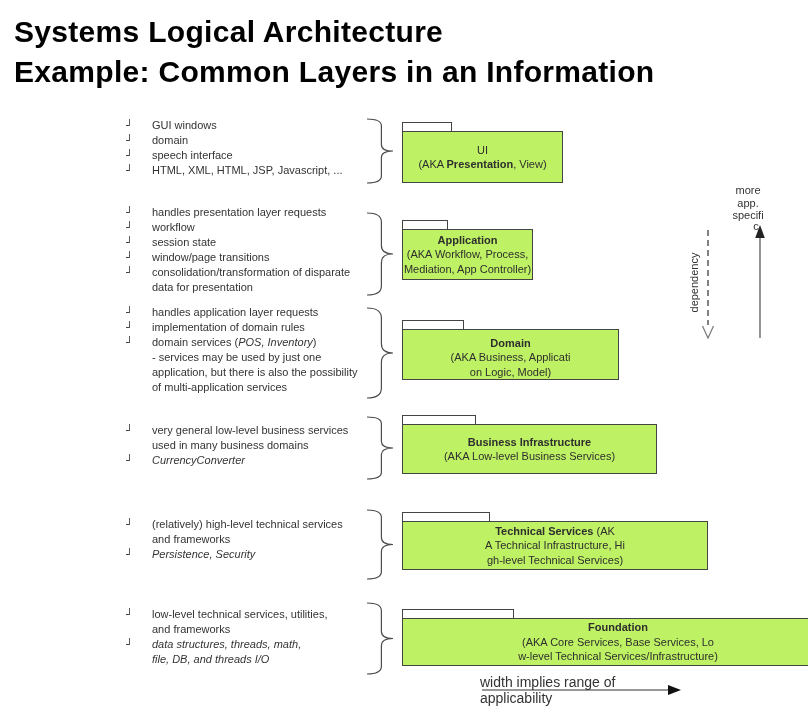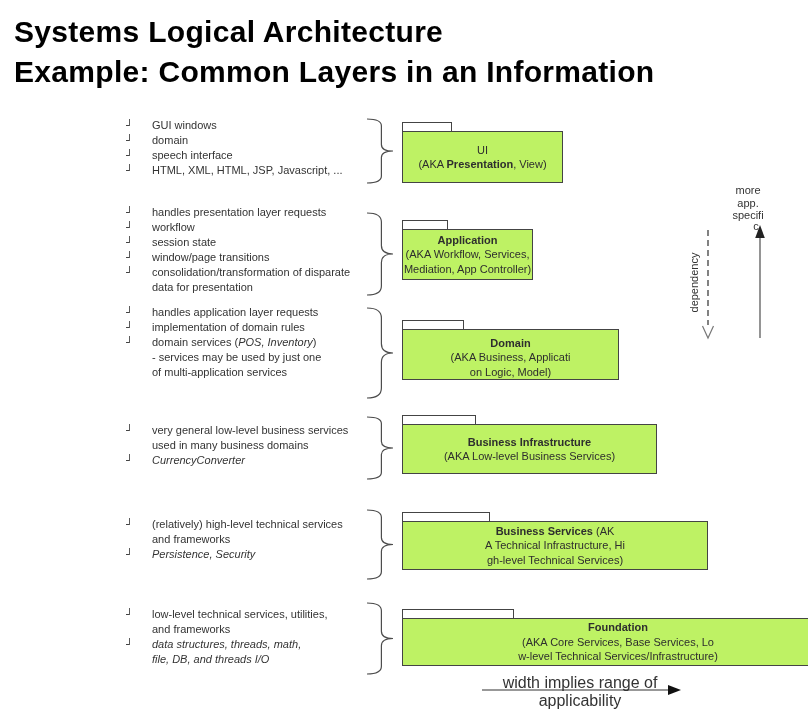--- a/index.html
+++ b/index.html
@@ -32,22 +32,22 @@
   }
   
   .side-label{position:absolute;left:718px;top:184px;width:60px;text-align:center;
     font-size:11px;line-height:12.5px;color:#333;}
   .side-label-c{position:absolute;left:748px;top:220px;width:16px;text-align:center;
     font-size:11px;color:#333;}
   .dep-label{position:absolute;left:639px;top:276px;width:110px;height:13px;text-align:center;
     font-size:11px;color:#333;transform:rotate(-90deg);}
   .abs-svg{position:absolute;overflow:visible;}
   
-  .footer-label{position:absolute;left:480px;top:674px;width:200px;text-align:center;
-    font-size:16px;color:#333;}
+  .footer-label{position:absolute;left:480px;top:674px;width:200px;
+    font-size:14px;color:#333;}
 </style>
 </head>
 <body>
 
 <div id="stage">
 
   <div class="title">
     <div>Systems Logical Architecture</div>
     <div>Example: Common Layers in an Information</div>
   </div>
@@ -107,40 +107,44 @@
           <span class="bullet-text"><span>data for presentation</span></span>
         </div>
       </div>
       <svg width="28" height="84" class="brace" style="top: 212px;">
         <path d="M1,1 Q 15.400000000000002,1 15.400000000000002,10.08 L 15.400000000000002,33.6 Q 15.400000000000002,42 27,42 Q 15.400000000000002,42 15.400000000000002,50.4 L 15.400000000000002,73.92 Q 15.400000000000002,83 1,83"></path>
       </svg>
       <div class="pkg" style="top: 220px; width: 131px;">
         <div class="pkg-tab" style="width: 44px;"></div>
         <div class="pkg-body" style="height: 49px;">
           <div class="pkg-line"><span class="bd ">Application</span></div>
-          <div class="pkg-line"><span>(AKA Workflow, Services,</span></div>
+          <div class="pkg-line"><span>(AKA Workflow, Process,</span></div>
           <div class="pkg-line"><span>Mediation, App Controller)</span></div>
         </div>
       </div>
       <div class="bullets" style="top: 305px;">
         <div class="bullet-row">
           <span class="bullet-glyph">┘</span>
           <span class="bullet-text"><span>handles application layer requests</span></span>
         </div>
         <div class="bullet-row">
           <span class="bullet-glyph">┘</span>
           <span class="bullet-text"><span>implementation of domain rules</span></span>
         </div>
         <div class="bullet-row">
           <span class="bullet-glyph">┘</span>
           <span class="bullet-text"><span>domain services (</span><span class="it">POS, Inventory</span><span>)</span></span>
         </div>
         <div class="bullet-row">
           <span class="bullet-glyph"></span>
           <span class="bullet-text"><span>- services may be used by just one</span></span>
+        </div>
+        <div class="bullet-row">
+          <span class="bullet-glyph"></span>
+          <span class="bullet-text"><span>application, but there is also the possibility</span></span>
         </div>
         <div class="bullet-row">
           <span class="bullet-glyph"></span>
           <span class="bullet-text"><span>of multi-application services</span></span>
         </div>
       </div>
       <svg width="28" height="92" class="brace" style="top: 307px;">
         <path d="M1,1 Q 15.400000000000002,1 15.400000000000002,11.04 L 15.400000000000002,36.800000000000004 Q 15.400000000000002,46 27,46 Q 15.400000000000002,46 15.400000000000002,55.199999999999996 L 15.400000000000002,80.96 Q 15.400000000000002,91 1,91"></path>
       </svg>
       <div class="pkg" style="top: 320px; width: 217px;">
@@ -188,21 +192,21 @@
           <span class="bullet-glyph">┘</span>
           <span class="bullet-text"><span class="it">Persistence, Security</span></span>
         </div>
       </div>
       <svg width="28" height="71" class="brace" style="top: 509px;">
         <path d="M1,1 Q 15.400000000000002,1 15.400000000000002,8.52 L 15.400000000000002,28.400000000000002 Q 15.400000000000002,35.5 27,35.5 Q 15.400000000000002,35.5 15.400000000000002,42.6 L 15.400000000000002,62.48 Q 15.400000000000002,70 1,70"></path>
       </svg>
       <div class="pkg" style="top: 512px; width: 306px;">
         <div class="pkg-tab" style="width: 86px;"></div>
         <div class="pkg-body" style="height: 47px;">
-          <div class="pkg-line"><span class="bd ">Business Services</span><span>  (AK</span></div>
+          <div class="pkg-line"><span class="bd ">Technical Services</span><span>  (AK</span></div>
           <div class="pkg-line"><span>A Technical Infrastructure,  Hi</span></div>
           <div class="pkg-line"><span>gh-level Technical Services)</span></div>
         </div>
       </div>
       <div class="bullets" style="top: 607px;">
         <div class="bullet-row">
           <span class="bullet-glyph">┘</span>
           <span class="bullet-text"><span>low-level technical services, utilities,</span></span>
         </div>
         <div class="bullet-row">

